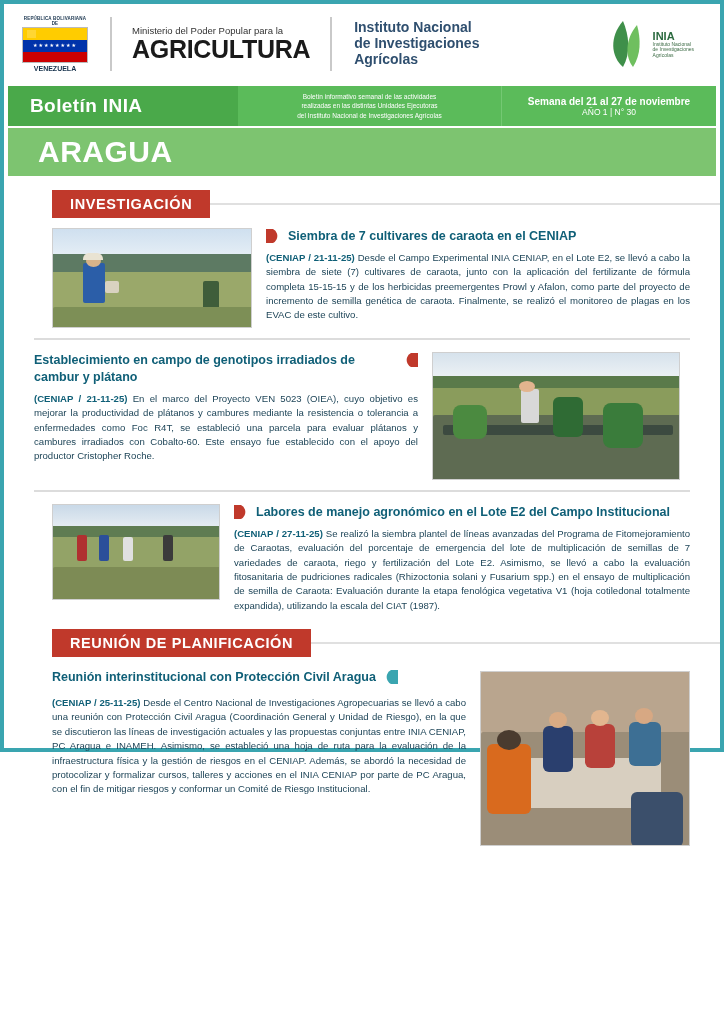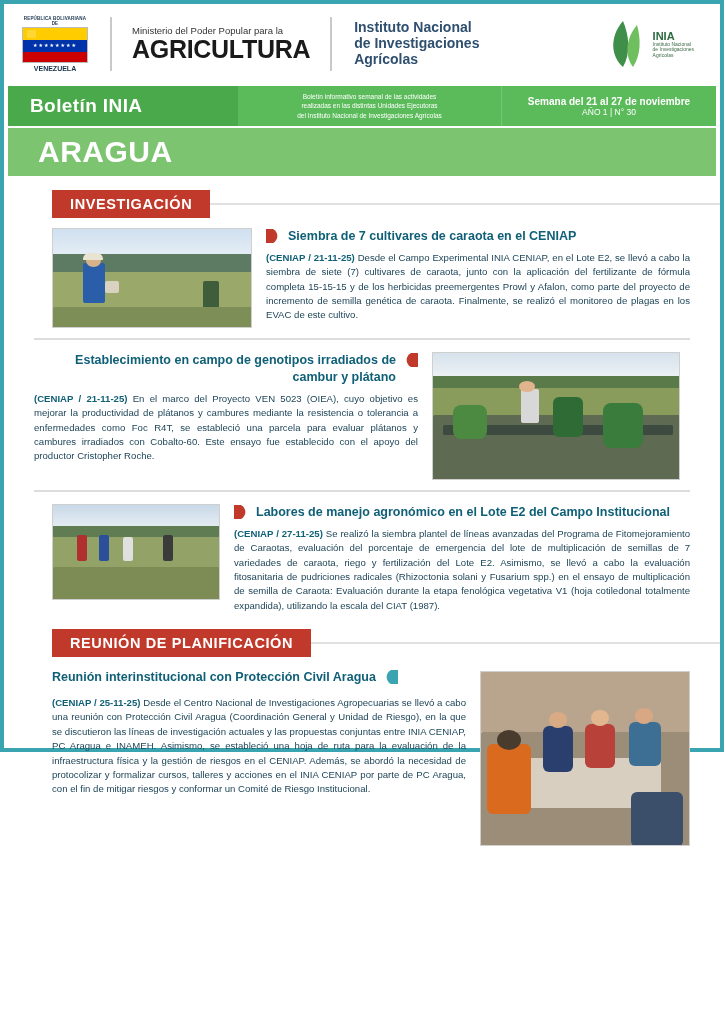--- a/index.html
+++ b/index.html
@@ -251,21 +251,21 @@
       </div>
       <p class="art-text"><b>(CENIAP / 21-11-25)</b><span> Desde el Campo Experimental INIA CENIAP, en el Lote E2, se llevó a cabo la siembra de siete (7) cultivares de caraota, junto con la aplicación del fertilizante de fórmula completa 15-15-15 y de los herbicidas preemergentes Prowl y Afalon, como parte del proyecto de incremento de semilla genética de caraota. Finalmente, se realizó el monitoreo de plagas en los EVAC de este cultivo.</span></p>
     </div>
   </div>
 
   <div class="section-rule-full"></div>
 
   <div class="article rev">
     <div class="art-body">
       <div class="art-title right">
-        <span class="txt" style="text-align:right;">Establecimiento en campo de genotipos irradiados de cambur y plátano</span>
+        <span class="txt" style="text-align:left;">Establecimiento en campo de genotipos irradiados de cambur y plátano</span>
         <span class="quote-mark">
           <svg width="16" height="14" viewBox="0 0 16 14">
               <path d="M16 0 h-7 a6 6 0 0 0 7 14 z" fill="#c0392b"></path>
             </svg>
         </span>
       </div>
       <p class="art-text"><b>(CENIAP / 21-11-25)</b><span> En el marco del Proyecto VEN 5023 (OIEA), cuyo objetivo es mejorar la productividad de plátanos y cambures mediante la resistencia o tolerancia a enfermedades como Foc R4T, se estableció una parcela para evaluar plátanos y cambures irradiados con Cobalto-60. Este ensayo fue establecido con el apoyo del productor Cristopher Roche.</span></p>
     </div>
     <div class="photo" style="width:248px;height:128px;background:#7fa05a;">
       <div class="ph-sky" style="background:linear-gradient(#d6e2ec,#f0f4f6);height:22%"></div>

